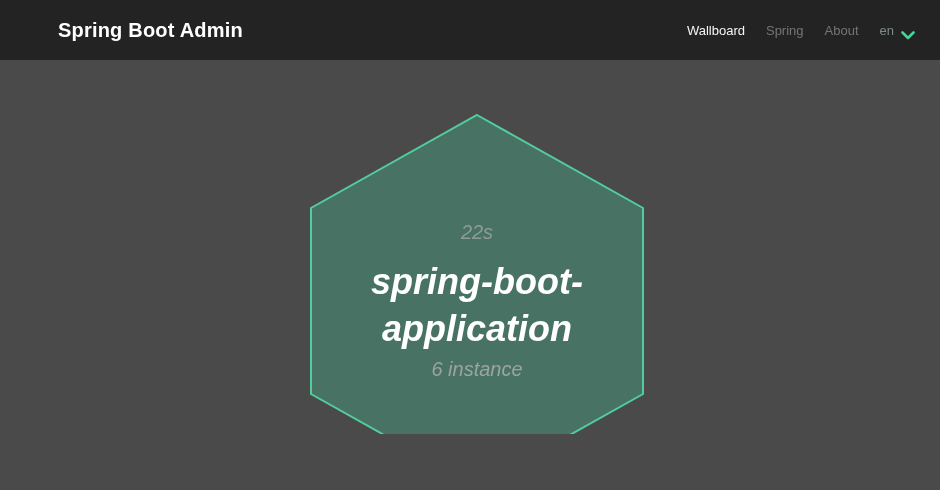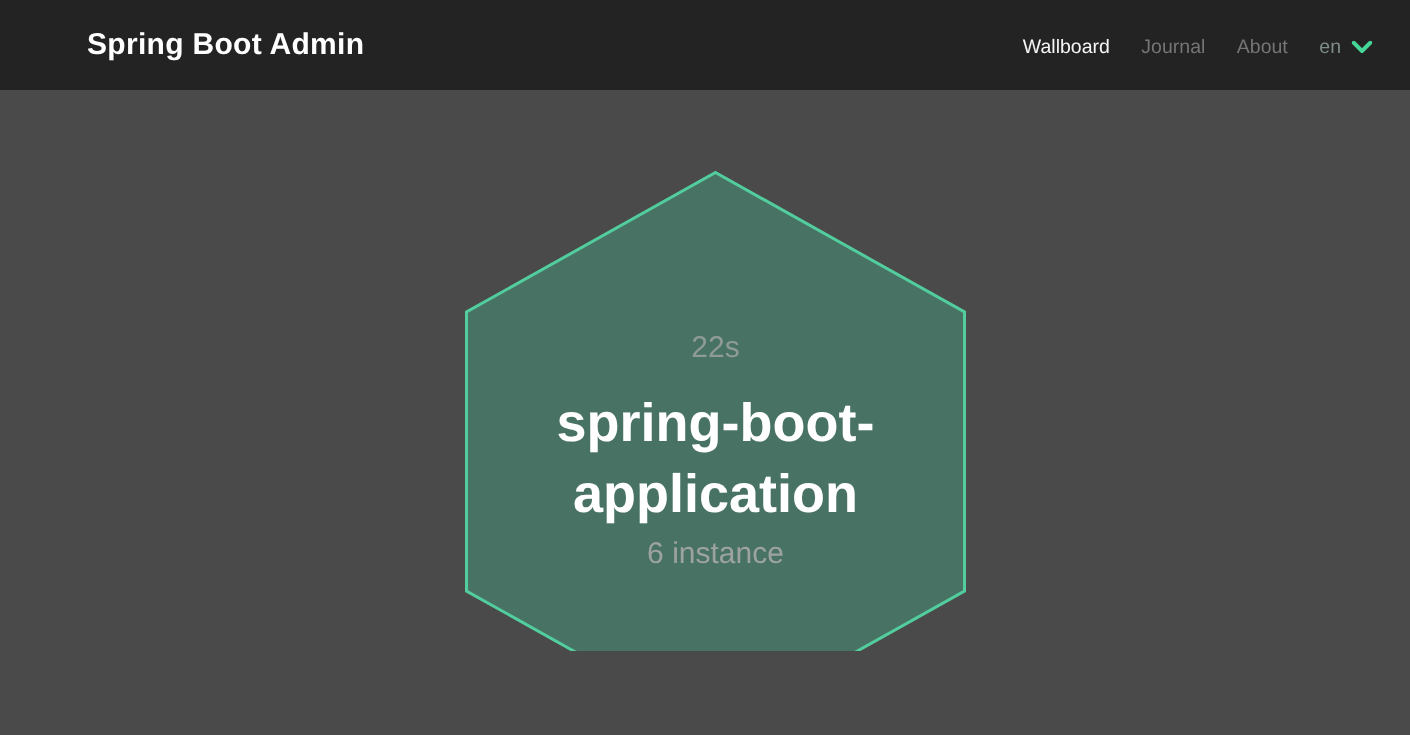--- a/index.html
+++ b/index.html
@@ -49,39 +49,41 @@
     color:var(--nav-inactive);
     cursor:pointer;
     line-height:47px;
     text-align:center;
   }
   .nav-item.active{
     color:var(--nav-active);
   }
   .locale{
     display:flex;
+    align-items:center;
     gap:7px;
     cursor:pointer;
   }
   .locale-label{
     font-size:13px;
     color:var(--locale-text);
   }
   .chevron{
     display:inline-block;
     width:14px;
     height:9px;
   }
   
   .wallboard{
     position:relative;
     width:940px;
     height:374px;
     background:var(--page-bg);
     overflow:hidden;
+    font-style:italic;
   }
   .hexagon-wrap{
     position:absolute;
     left:309px;
     top:53px;
     width:336px;
     height:376px;
     cursor:pointer;
   }
   .hexagon-wrap svg{display:block;}
@@ -134,21 +136,21 @@
     font-size:20px;
   }
 </style>
 </head>
 <body>
 
 <header class="header">
   <div class="brand">Spring Boot Admin</div>
   <nav class="nav">
     <span class="nav-item active">Wallboard</span>
-    <span class="nav-item">Journal</span>
+    <span class="nav-item">Spring</span>
     <span class="nav-item">About</span>
     <span class="locale">
       <span class="locale-label">en</span>
       <span class="chevron">
         <svg width="14" height="9" viewBox="0 0 14 9">
           <polyline points="1.5,1.5 7,7 12.5,1.5" fill="none" stroke="var(--accent-green)" stroke-width="2.6" stroke-linecap="round" stroke-linejoin="round"></polyline>
         </svg>
       </span>
     </span>
   </nav>

